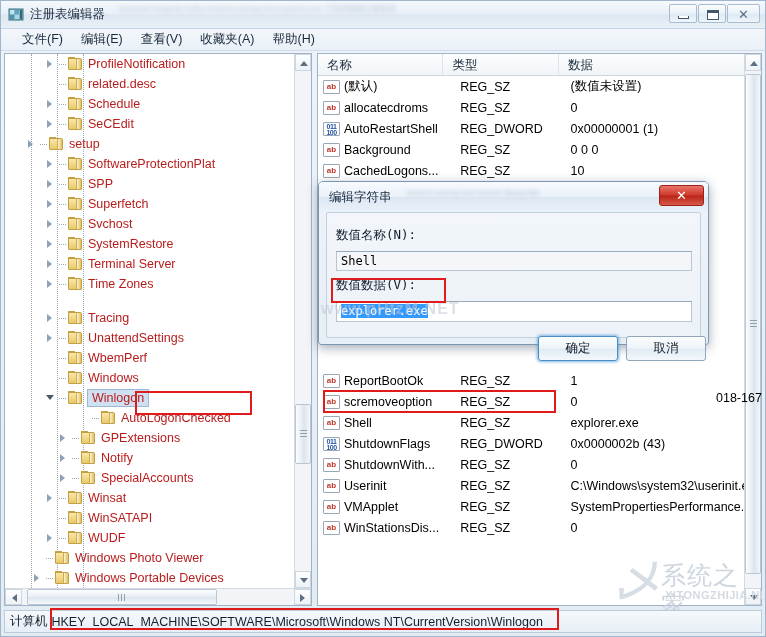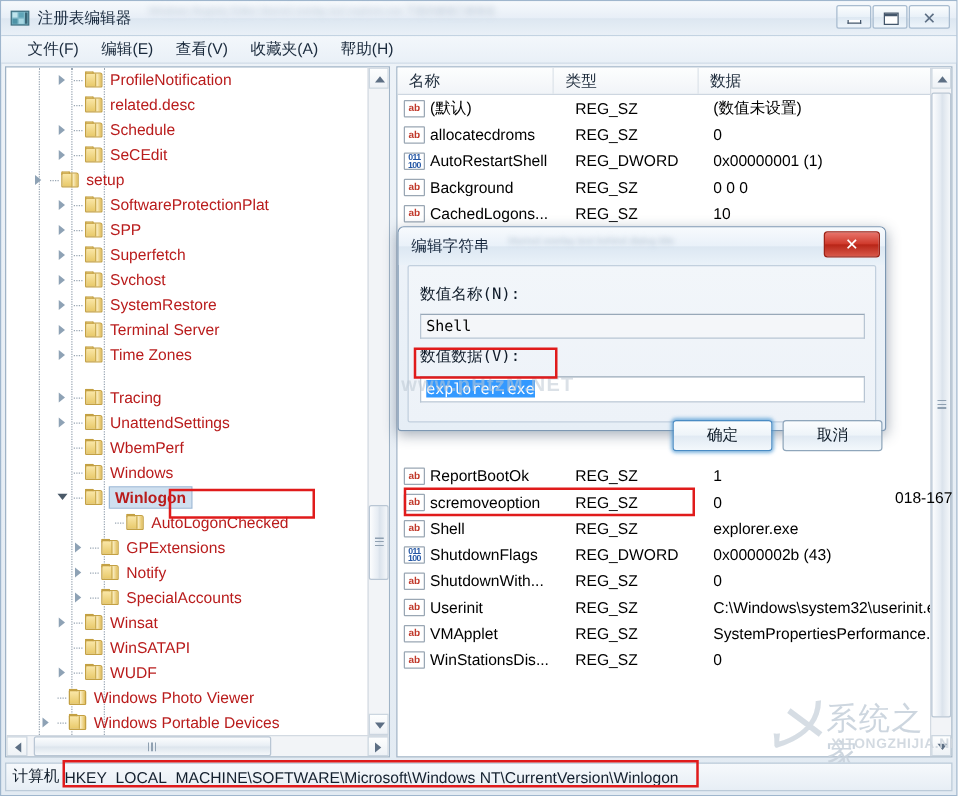--- a/index.html
+++ b/index.html
@@ -654,21 +654,21 @@
             <div class="tree-row" style="padding-left: 39px;">
               <span class="expander"></span>
               <span class="dots"></span>
               <span class="folder-icon">
                 <span class="ftab"></span>
                 <span class="fback"></span>
                 <span class="fside"></span>
               </span>
               <span class="tree-label">Windows</span>
             </div>
-            <div class="tree-row selected" style="padding-left: 39px; font-weight: bold;">
+            <div class="tree-row selected" style="padding-left: 39px;">
               <span class="expander">
                 <span class="arrow-expanded"></span>
               </span>
               <span class="dots"></span>
               <span class="folder-icon">
                 <span class="ftab"></span>
                 <span class="fback"></span>
                 <span class="fside"></span>
               </span>
               <span class="tree-label">Winlogon</span>

